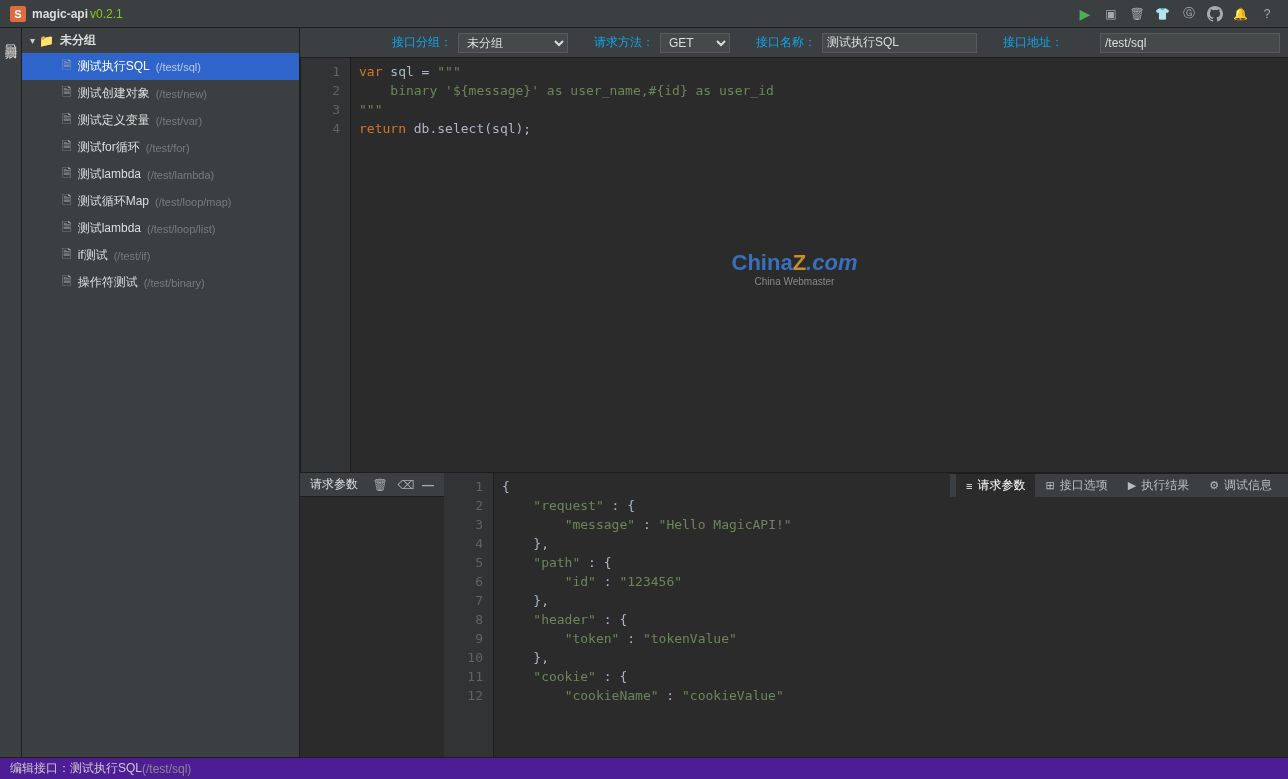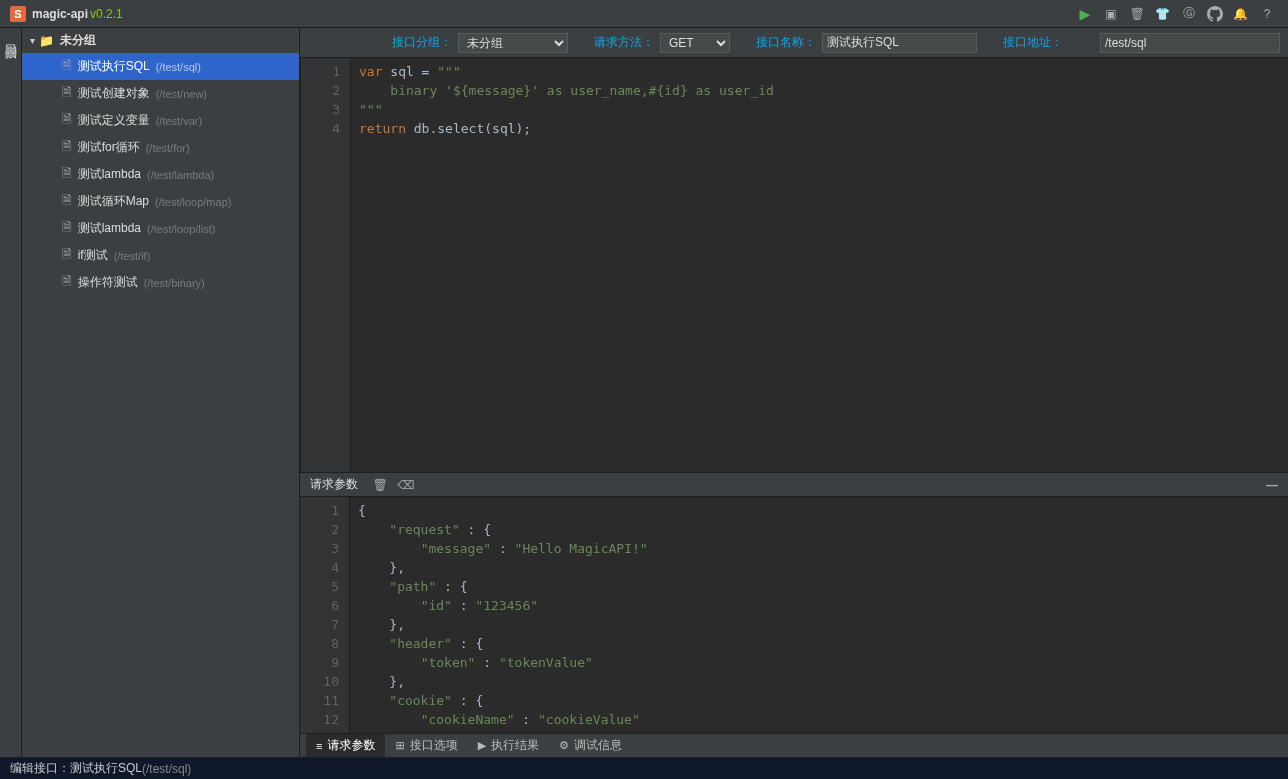--- a/index.html
+++ b/index.html
@@ -157,21 +157,20 @@
 }
 .watermark .brand { font-size: 22px; font-weight: bold; }
 .watermark .brand .c1 { color: #3b7dd8; }
 .watermark .brand .c2 { color: #e0a030; }
 .watermark .brand .c3 { color: #3b7dd8; font-style: italic; }
 .watermark .sub { font-size: 10px; color: #999; }
 .bottom-panel {
   height: 285px;
   background: #2b2b2b;
   display: flex;
-  flex-direction: column;
   border-top: 1px solid #1e1e1e;
 }
 .bp-header {
   height: 24px;
   background: #3c3f41;
   display: flex;
   align-items: center;
   padding: 0 10px;
   border-bottom: 1px solid #1e1e1e;
 }
@@ -199,21 +198,21 @@
   display: flex; align-items: center;
   padding: 0 10px;
   height: 100%;
   cursor: pointer;
   color: #bbb;
 }
 .bp-tab.active { background: #2b2b2b; color: #fff; }
 .bp-tab .ico { margin-right: 5px; font-size: 11px; }
 .statusbar {
   height: 22px;
-  background: #0f172a;
+  background: #4c1d95;
   border-top: 1px solid #1e1e1e;
   display: flex;
   align-items: center;
   padding: 0 10px;
   color: #ccc;
 }
 </style>
 </head>
 <body>
 
@@ -309,20 +308,26 @@
       <input class="path-inp" value="/test/sql" style="">
     </div>
 
     <div class="editor">
       <div class="gutter" id="gutter-top">1<br>2<br>3<br>4<br></div>
       <div class="code" id="code-top"><span class="kw">var</span><span class="punc"> sql = </span><span class="str">"""</span>
 <span class="str">    binary '${message}' as user_name,#{id} as user_id</span>
 <span class="str">"""</span>
 <span class="kw">return</span><span class="punc"> db.select(sql);</span>
 </div>
+      <div class="watermark">
+        <div class="brand">
+          <span class="c1">China</span><span class="c2">Z</span><span class="c3">.com</span>
+        </div>
+        <div class="sub">China Webmaster</div>
+      </div>
     </div>
 
     <div class="bottom-panel">
       <div class="bp-header">
         <span class="title">请求参数</span>
         <span class="icon-btn">🗑</span>
         <span class="icon-btn">⌫</span>
         <div class="spacer"></div>
         <span class="min">—</span>
       </div>

